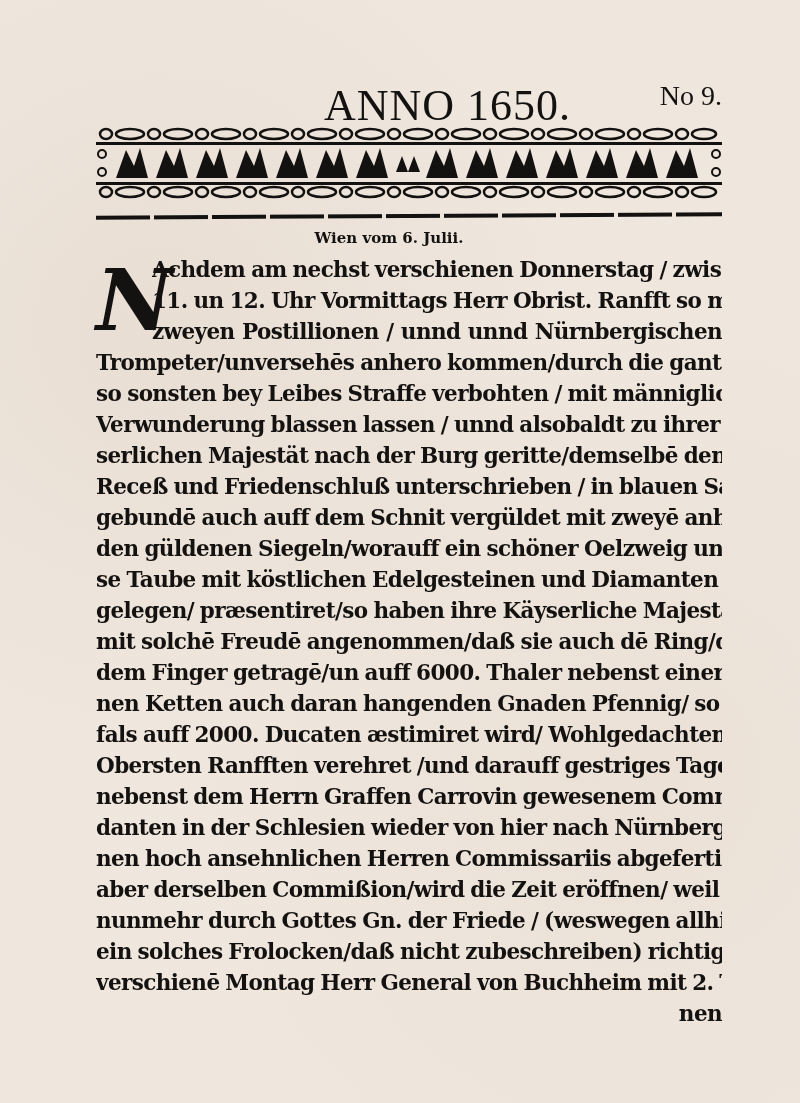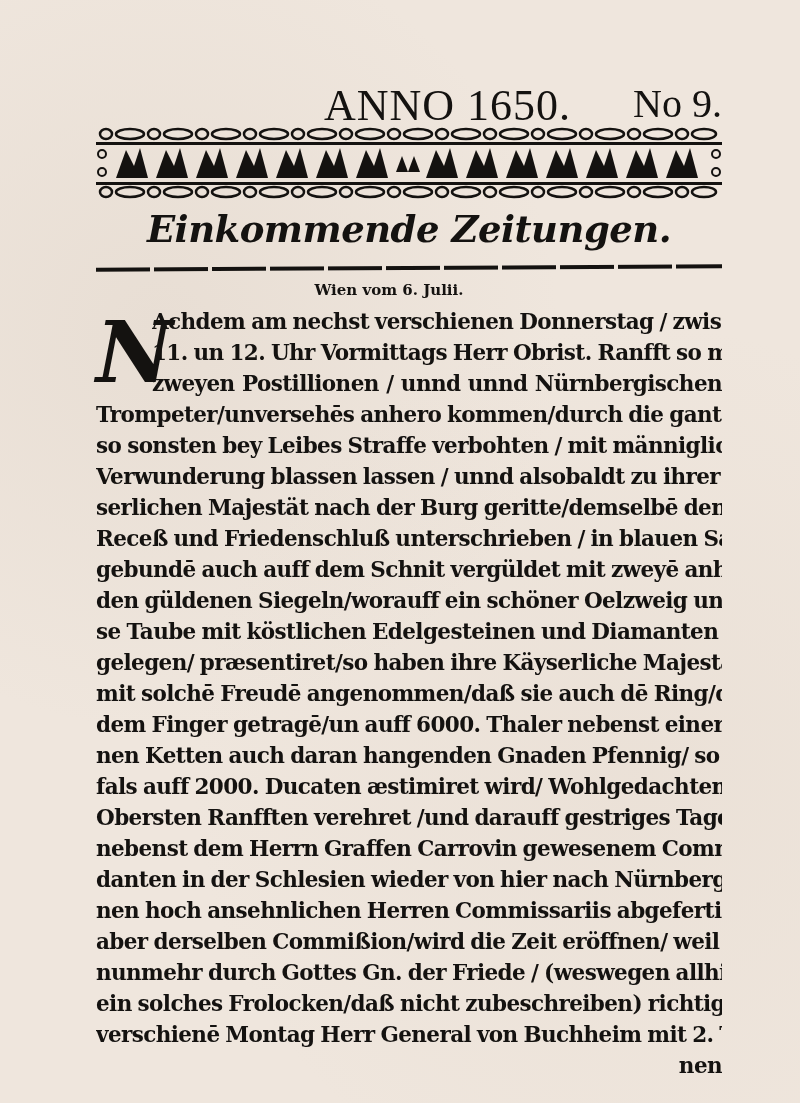--- a/index.html
+++ b/index.html
@@ -34,21 +34,21 @@
       top: 8px;
       font-family: "Liberation Serif", serif;
       font-size: 44px;
       letter-spacing: 1px;
     }
     .number {
       position: absolute;
       right: 0px;
       top: 8px;
       font-family: "Liberation Serif", serif;
-      font-size: 40px;
+      font-size: 28px;
     }
     .border-ornament {
       position: relative;
       height: 76px;
       margin-top: 4px;
     }
     .border-ornament svg { display: block; }
     .masthead {
       text-align: center;
       font-family: "DejaVu Serif", serif;
@@ -206,21 +206,20 @@
         <path d="M410 52 L420 24 L428 40 L434 22 L442 52 Z"></path>
         <path d="M450 52 L460 24 L468 40 L474 22 L482 52 Z"></path>
         <path d="M490 52 L500 24 L508 40 L514 22 L522 52 Z"></path>
         <path d="M530 52 L540 24 L548 40 L554 22 L562 52 Z"></path>
         <path d="M570 52 L580 24 L588 40 L594 22 L602 52 Z"></path>
         <path d="M300 46 L306 30 L312 46 L318 30 L324 46 Z"></path>
       </g>
     </svg>
   </div>
 
-  <div class="masthead">Einkommende Zeitungen.</div>
 
   <div class="rule"></div>
 
   <div class="dateline">Wien vom 6. Julii.</div>
 
   <div class="body-text">
     <div class="dropcap">N</div>
     <div class="line indent">Achdem am nechst verschienen Donnerstag / zwischen</div>
     <div class="line indent">11. un 12. Uhr Vormittags Herr Obrist. Ranfft so mit</div>
     <div class="line indent">zweyen Postillionen / unnd unnd Nürnbergischen</div>

